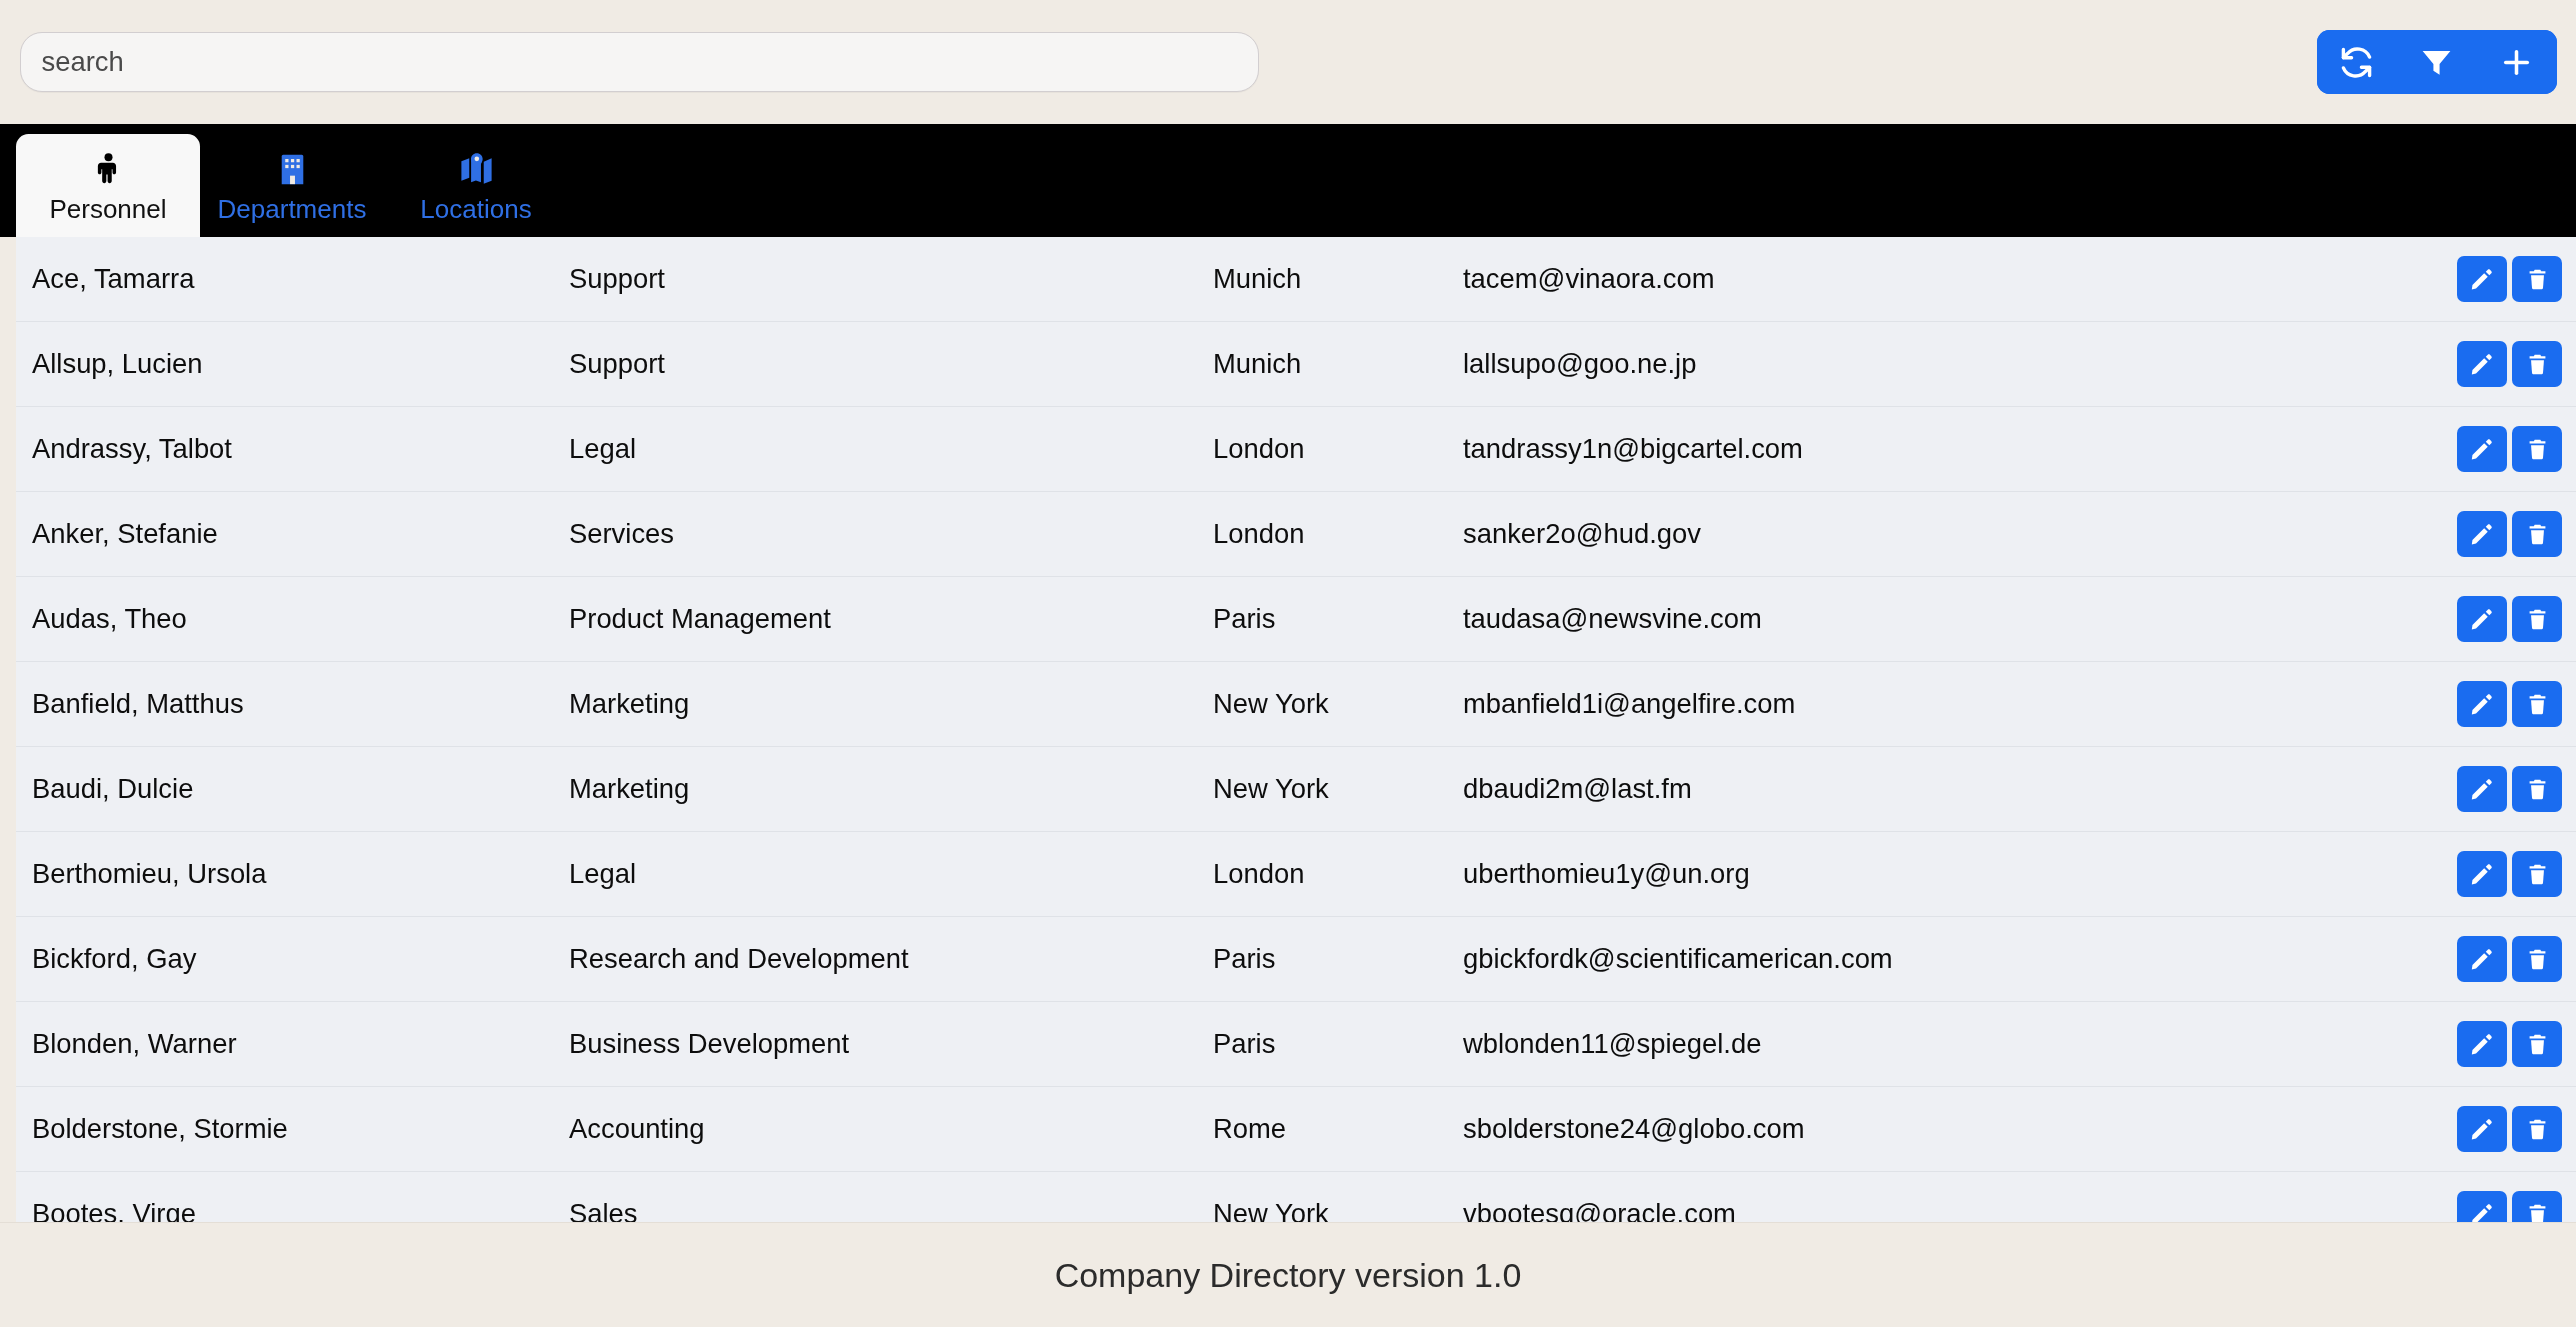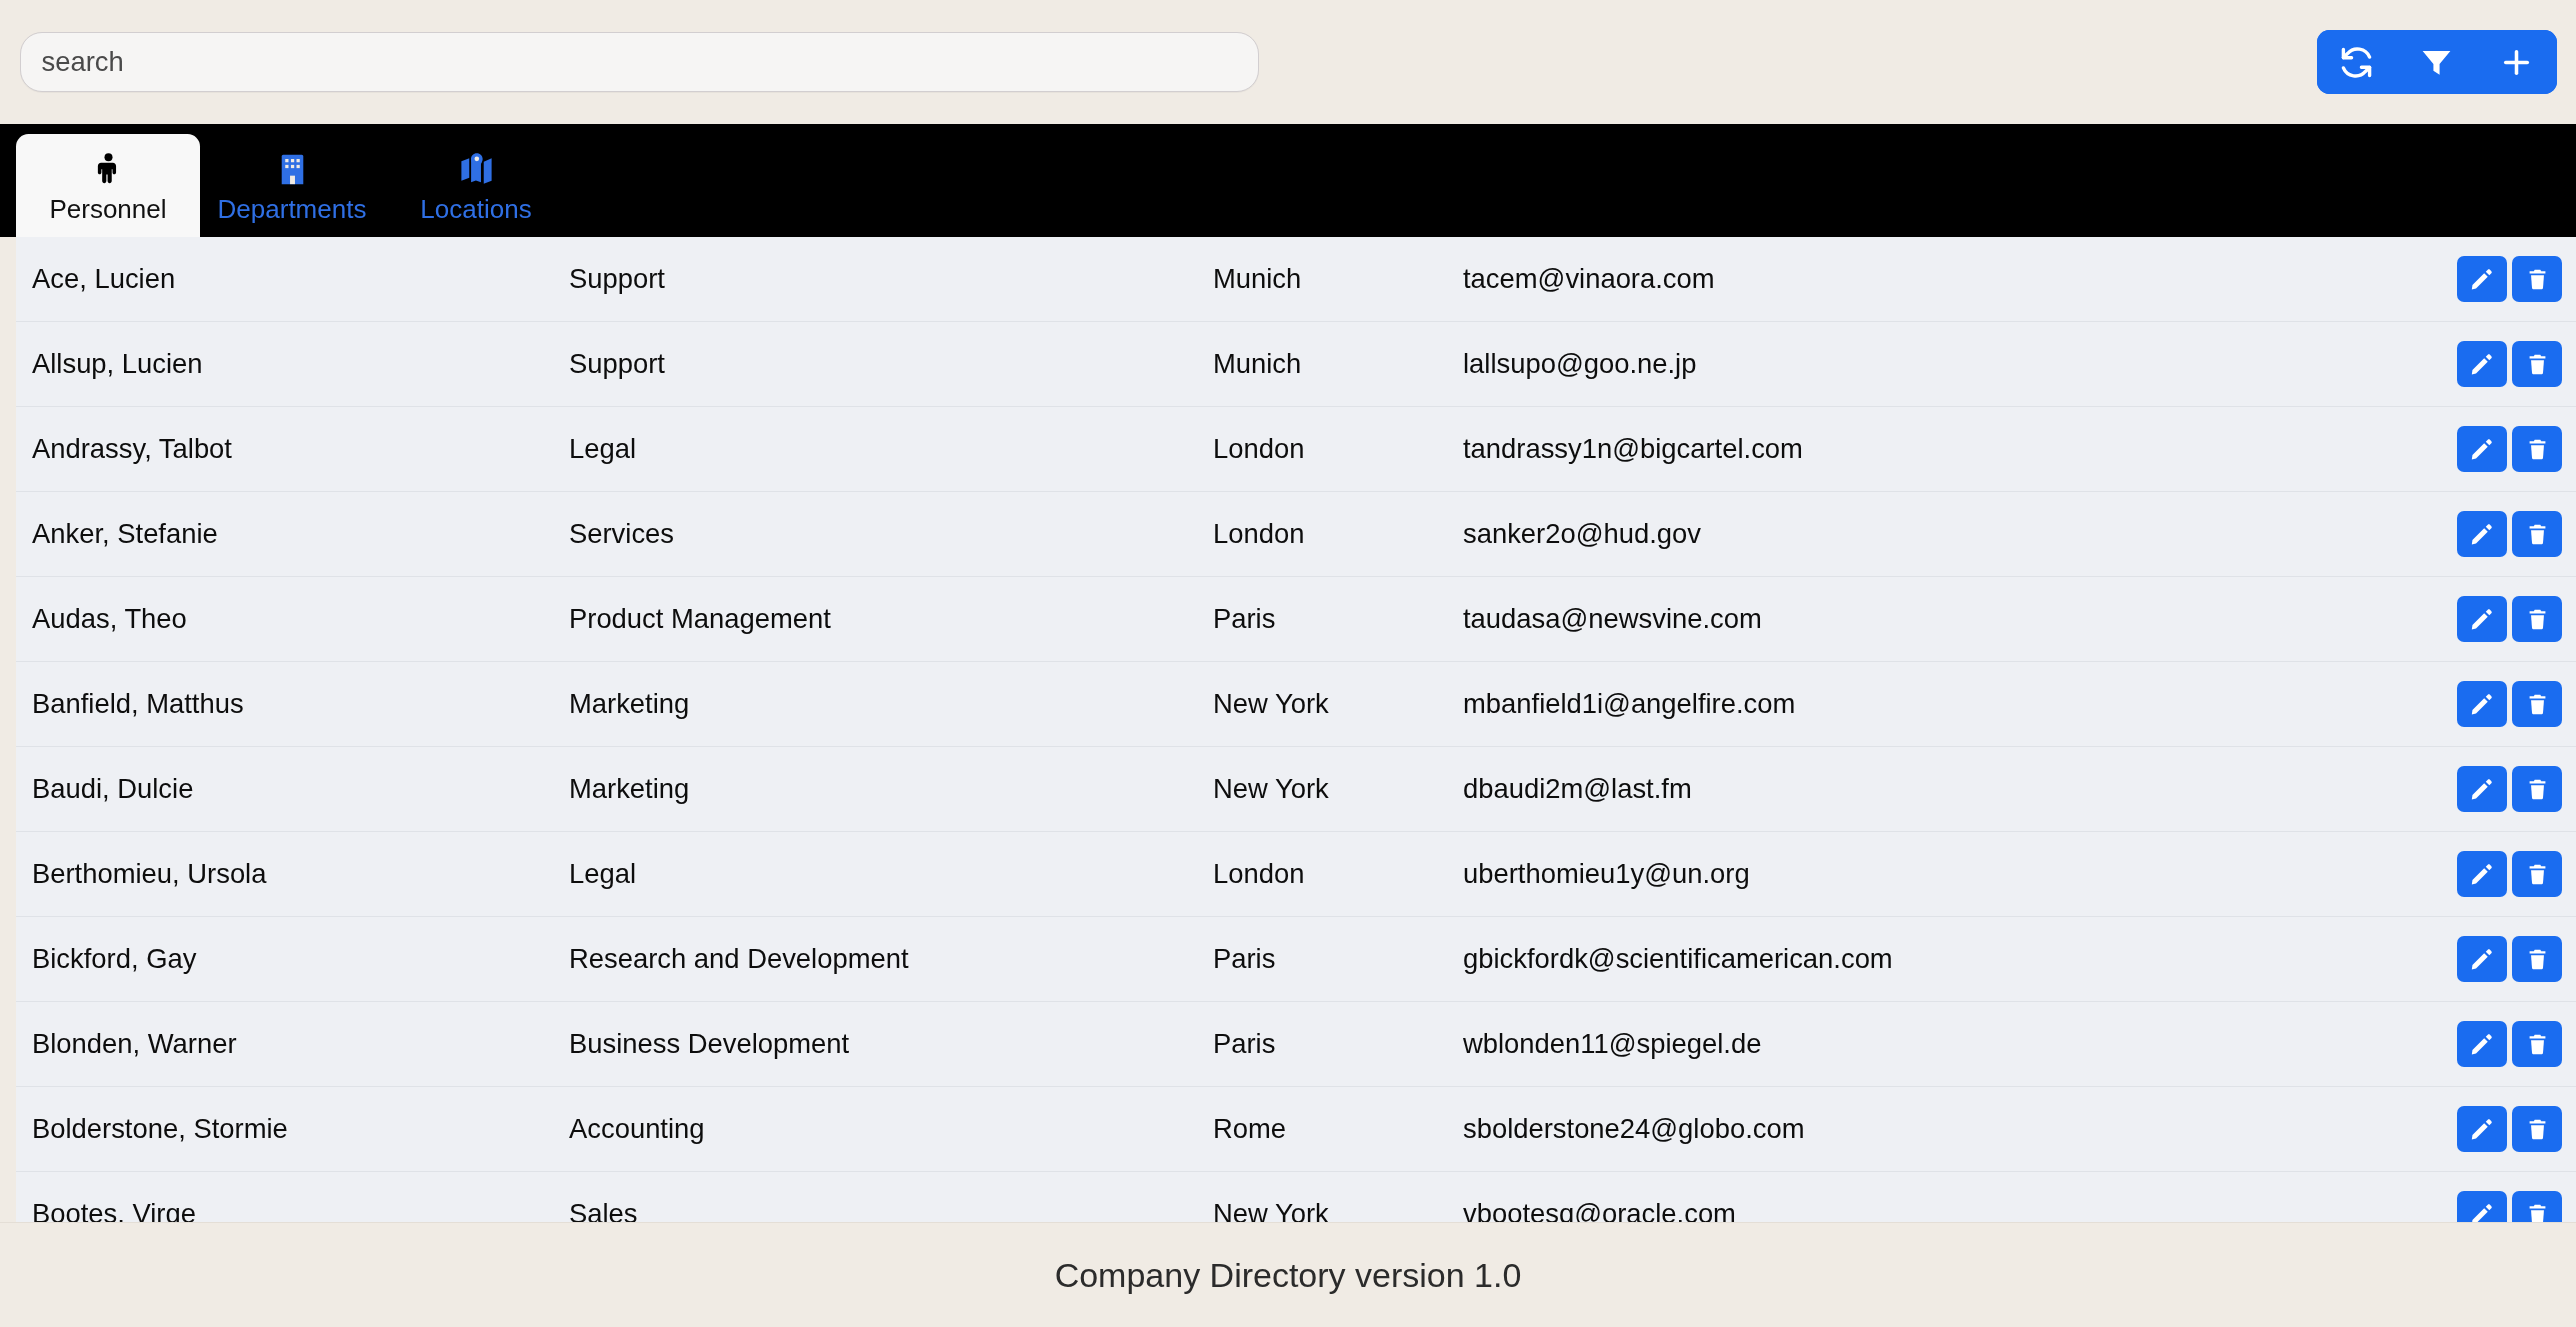--- a/index.html
+++ b/index.html
@@ -238,21 +238,21 @@
           <circle cx="12.2" cy="5.1" r="1.5" fill="#f0ebe4"></circle>
         </svg>
       </span>
       <span class="tab-label">Locations</span>
     </button>
   </div>
 
   <div class="list-wrap">
     <div id="rows-container">
         <div class="row">
-          <div class="cell c-name">Ace, Lucien</div>
+          <div class="cell c-name">Ace, Tamarra</div>
           <div class="cell c-dept">Support</div>
           <div class="cell c-loc">Munich</div>
           <div class="cell c-mail">tacem@vinaora.com</div>
           <div class="row-actions">
             <button class="row-btn">
               <span>
                 <svg viewBox="0 0 24 24" fill="#ffffff">
                   <path d="M3.3 17.3 14.6 6l3.4 3.4L6.7 20.7l-4 .9z"></path>
                   <path d="M16.1 4.5 18 2.7c.6-.6 1.5-.6 2.1 0l1.3 1.3c.6.6.6 1.5 0 2.1l-1.9 1.8z"></path>
                 </svg>

